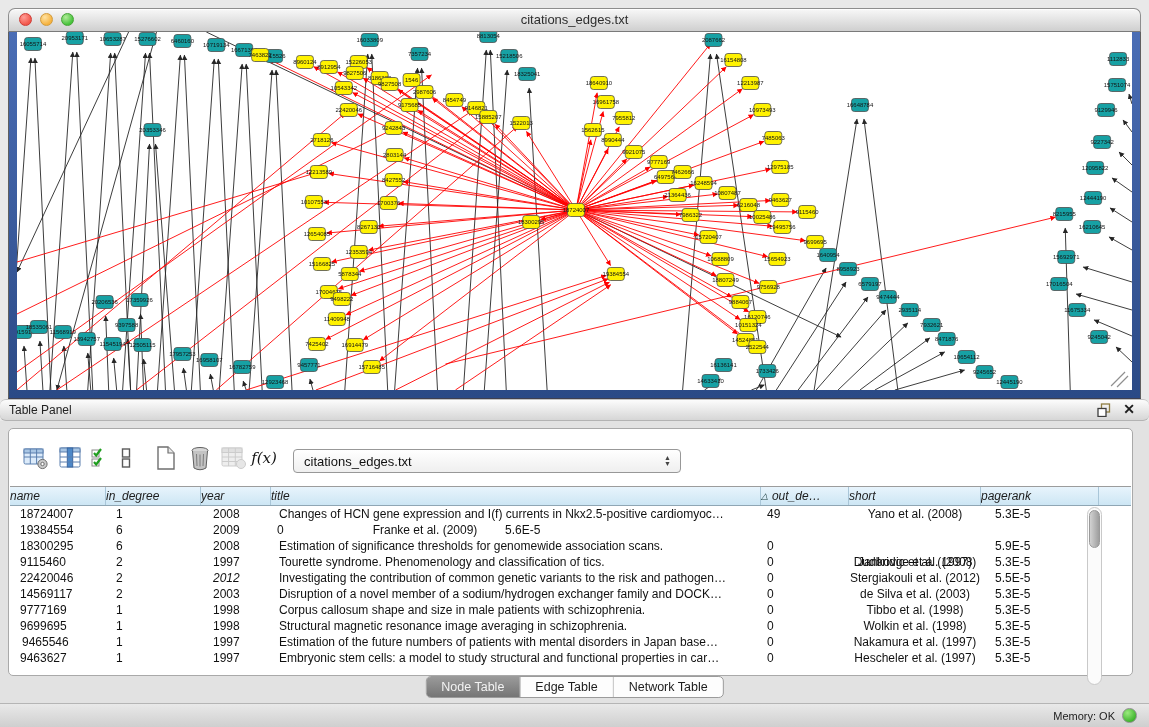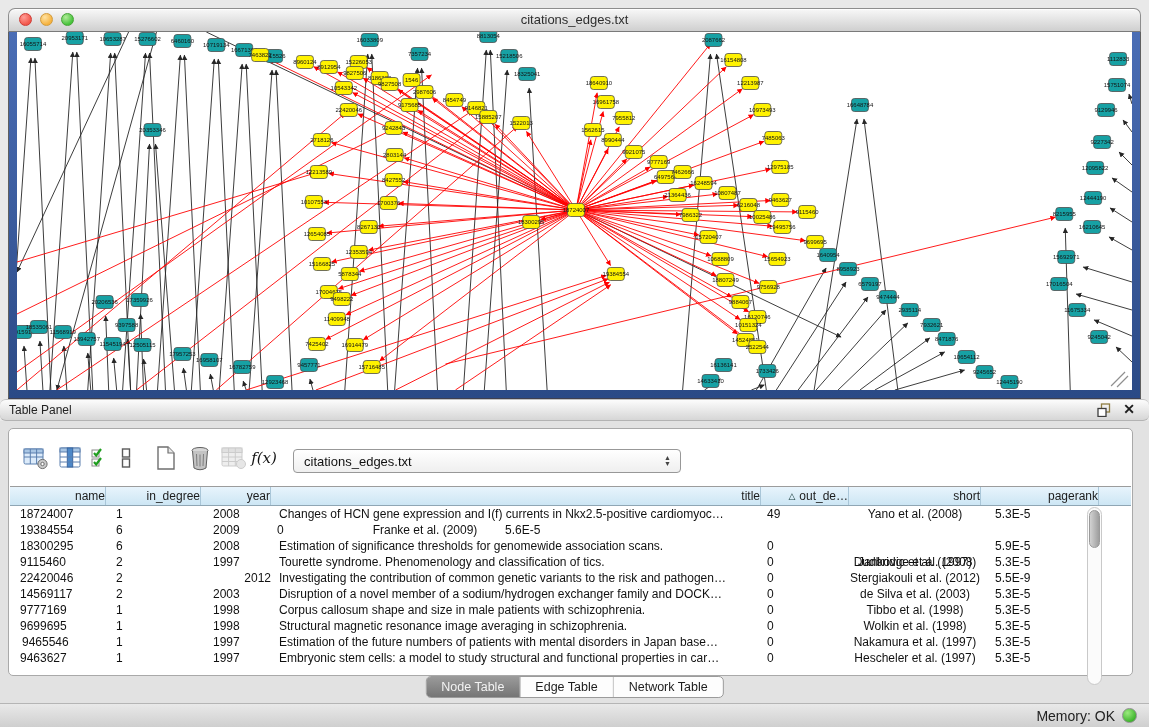--- a/index.html
+++ b/index.html
@@ -39,42 +39,42 @@
   .combo{margin-left:14px;width:388px;height:24px;border:1px solid #989898;border-radius:4px;
     background:linear-gradient(#ffffff,#efefef);display:flex;align-items:center;font-size:13px;color:#111;
     padding-left:10px;box-sizing:border-box;cursor:pointer;}
   .combo .arrows{margin-left:auto;margin-right:9px;display:flex;flex-direction:column;line-height:6px;
     font-size:7px;color:#444;}
 
   
   .tbl{position:absolute;left:1px;top:57px;width:1121px;}
   .thead{display:flex;height:20px;background:linear-gradient(#e8f4fc,#cde6f4);
     border-top:1px solid #9c9c9c;border-bottom:1px solid #8fa6b4;box-sizing:border-box;}
-  .th{display:flex;align-items:center;justify-content:flex-end;font-size:12px;color:#1c1c1c;
-    border-right:1px solid #a9c6d8;box-sizing:border-box;overflow:hidden;white-space:nowrap;}
+  .th{display:flex;align-items:center;justify-content:flex-start;font-size:12px;color:#1c1c1c;
+    border-right:1px solid #a9c6d8;box-sizing:border-box;overflow:hidden;white-space:nowrap;font-style:italic;}
   .sortmark{font-size:9px;margin-right:4px;color:#133;}
   .tr{display:flex;height:16px;align-items:center;}
   .td{font-size:12px;color:#111;white-space:nowrap;overflow:hidden;box-sizing:border-box;}
   .vscroll{position:absolute;right:30px;top:78px;width:15px;height:178px;background:#fbfbfb;
     border:1px solid #c9c9c9;border-radius:8px;box-sizing:border-box;}
   .vthumb{margin:2px 1px;height:38px;border-radius:7px;background:linear-gradient(90deg,#d2d2d2,#9e9e9e);
     border:1px solid #9a9a9a;box-sizing:border-box;}
 
   
   .tabs{position:absolute;left:50%;top:255px;transform:translateX(-50%);display:flex;
     border:1px solid #9b9b9b;border-radius:5px;overflow:hidden;background:#fdfdfd;height:20px;}
   .tab{padding:0 15px;line-height:20px;font-size:12.5px;color:#1d1d1d;border-left:1px solid #c3c3c3;cursor:pointer;}
   .tab:first-child{border-left:none;}
   .tab.sel{background:linear-gradient(#9a9a9a,#757575);color:#f3f3f3;}
 
   
   .statusbar{position:absolute;left:0;top:703px;width:100%;height:24px;
     background:linear-gradient(#e9e9e9,#cfcfcf);border-top:1px solid #b5b5b5;box-sizing:border-box;
     display:flex;align-items:center;justify-content:flex-end;padding-right:12px;}
-  .statusbar span.mlabel{font-size:14px;color:#222;margin-right:7px;}
+  .statusbar span.mlabel{font-size:11px;color:#222;margin-right:7px;}
   .memdot{width:13px;height:13px;border-radius:50%;border:1px solid #8f8f8f;
     background:radial-gradient(circle at 35% 30%,#9bea7e,#3bb32a 75%);}
 </style>
 </head>
 <body>
 
 <div class="app">
 
   <section class="net-window">
     <div class="titlebar">
@@ -894,25 +894,25 @@
                 <div class="td" style="width: 95px; text-align: left; padding-left: 10px;">2</div>
                 <div class="td" style="width: 70px; text-align: left; padding-left: 12px;">1997</div>
                 <div class="td" style="width: 490px; text-align: left; padding-left: 8px;">Tourette syndrome. Phenomenology and classification of tics.</div>
                 <div class="td" style="width: 88px; text-align: left; padding-left: 6px;">0</div>
                 <div class="td" style="width: 132px; text-align: center;">Jankovic et al. (1997)</div>
                 <div class="td" style="width: 118px; text-align: left; padding-left: 14px;">5.3E-5</div>
               </div>
               <div class="tr">
                 <div class="td" style="width: 96px; text-align: left; padding-left: 10px;">22420046</div>
                 <div class="td" style="width: 95px; text-align: left; padding-left: 10px;">2</div>
-                <div class="td" style="width: 70px; text-align: right; padding-left: 12px;">2012</div>
+                <div class="td" style="width: 70px; text-align: left; padding-left: 12px; font-style: italic;">2012</div>
                 <div class="td" style="width: 490px; text-align: left; padding-left: 8px;">Investigating the contribution of common genetic variants to the risk and pathogen…</div>
                 <div class="td" style="width: 88px; text-align: left; padding-left: 6px;">0</div>
                 <div class="td" style="width: 132px; text-align: center;">Stergiakouli et al. (2012)</div>
-                <div class="td" style="width: 118px; text-align: left; padding-left: 14px;">5.5E-9</div>
+                <div class="td" style="width: 118px; text-align: left; padding-left: 14px;">5.5E-5</div>
               </div>
               <div class="tr">
                 <div class="td" style="width: 96px; text-align: left; padding-left: 10px;">14569117</div>
                 <div class="td" style="width: 95px; text-align: left; padding-left: 10px;">2</div>
                 <div class="td" style="width: 70px; text-align: left; padding-left: 12px;">2003</div>
                 <div class="td" style="width: 490px; text-align: left; padding-left: 8px;">Disruption of a novel member of a sodium/hydrogen exchanger family and DOCK…</div>
                 <div class="td" style="width: 88px; text-align: left; padding-left: 6px;">0</div>
                 <div class="td" style="width: 132px; text-align: center;">de Silva et al. (2003)</div>
                 <div class="td" style="width: 118px; text-align: left; padding-left: 14px;">5.3E-5</div>
               </div>

